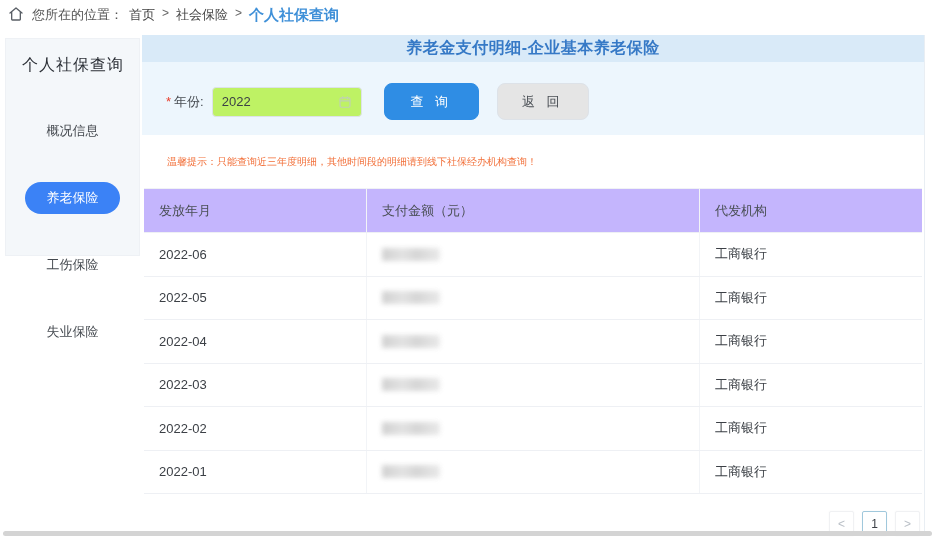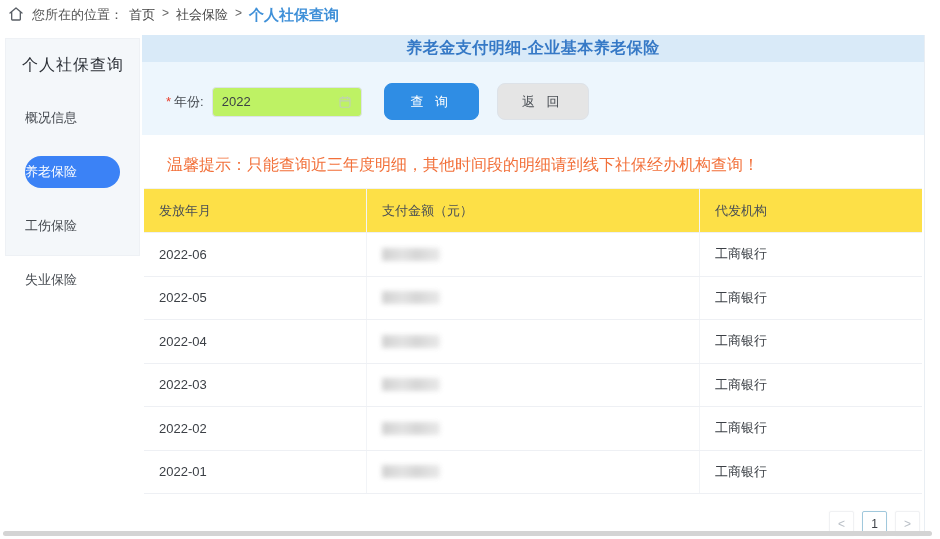--- a/index.html
+++ b/index.html
@@ -21,21 +21,21 @@
 
   
   .sidebar {
     position:absolute; left:5px; top:38px; width:135px; height:218px;
     background:#f4f7fa; border:1px solid #eef1f5;
   }
   .sidebar-title {
     font-size:16px; color:#2b2f36; padding:16px 0 4px 16px; letter-spacing:1px;
   }
   .side-item {
-    width:95px; margin:22px auto 0; text-align:left;
+    width:95px; margin:35px auto 0; text-align:center;
     font-size:13px; color:#44494f; padding:7px 0; cursor:pointer;
   }
   .side-item.active {
     background:#3b82f6; color:#fff; border-radius:16px;
   }
 
   
   .main {
     position:absolute; left:142px; top:35px; width:783px;
     border-right:1px solid #e9eef3;
@@ -66,30 +66,30 @@
     padding:0 14px;
   }
   .btn-query {
     width:95px; margin-left:22px; background:#2f8de4; color:#fff; border:1px solid #2f8de4;
   }
   .btn-back {
     width:92px; margin-left:18px; background:#e5e5e5; color:#4a4f55; border:1px solid #dde2e8;
   }
 
   .notice {
-    margin:20px 0 0 25px; font-size:16px; color:#f2703a; height:18px;
+    margin:20px 0 0 25px; font-size:10px; color:#f2703a; height:18px;
   }
 
   
   .table { margin:15px 2px 0 2px; border-top:1px solid #f0f2f5; }
   .trow, .thead {
     display:flex; align-items:center; height:43.5px;
     border-bottom:1px solid #eef0f4; background:#fff;
   }
-  .thead { background:#fde047; height:44px; color:#4a4f55; }
+  .thead { background:#c4b5fd; height:44px; color:#4a4f55; }
   .cell { font-size:13px; color:#3c4046; padding-left:15px; height:100%; display:flex; align-items:center; }
   .col0 { width:223px; border-right:1px solid #f2f4f7; }
   .col1 { width:333px; border-right:1px solid #f2f4f7; }
   .col2 { flex:1; }
   .thead .cell { color:#4a4f55; }
   .blur-blob {
     width:58px; height:13px; border-radius:1px;
     background:linear-gradient(90deg,#c9c9c9 0%,#dedede 35%,#cfcfcf 60%,#e6e6e6 100%);
     filter:blur(2.5px); opacity:0.85;
   }

